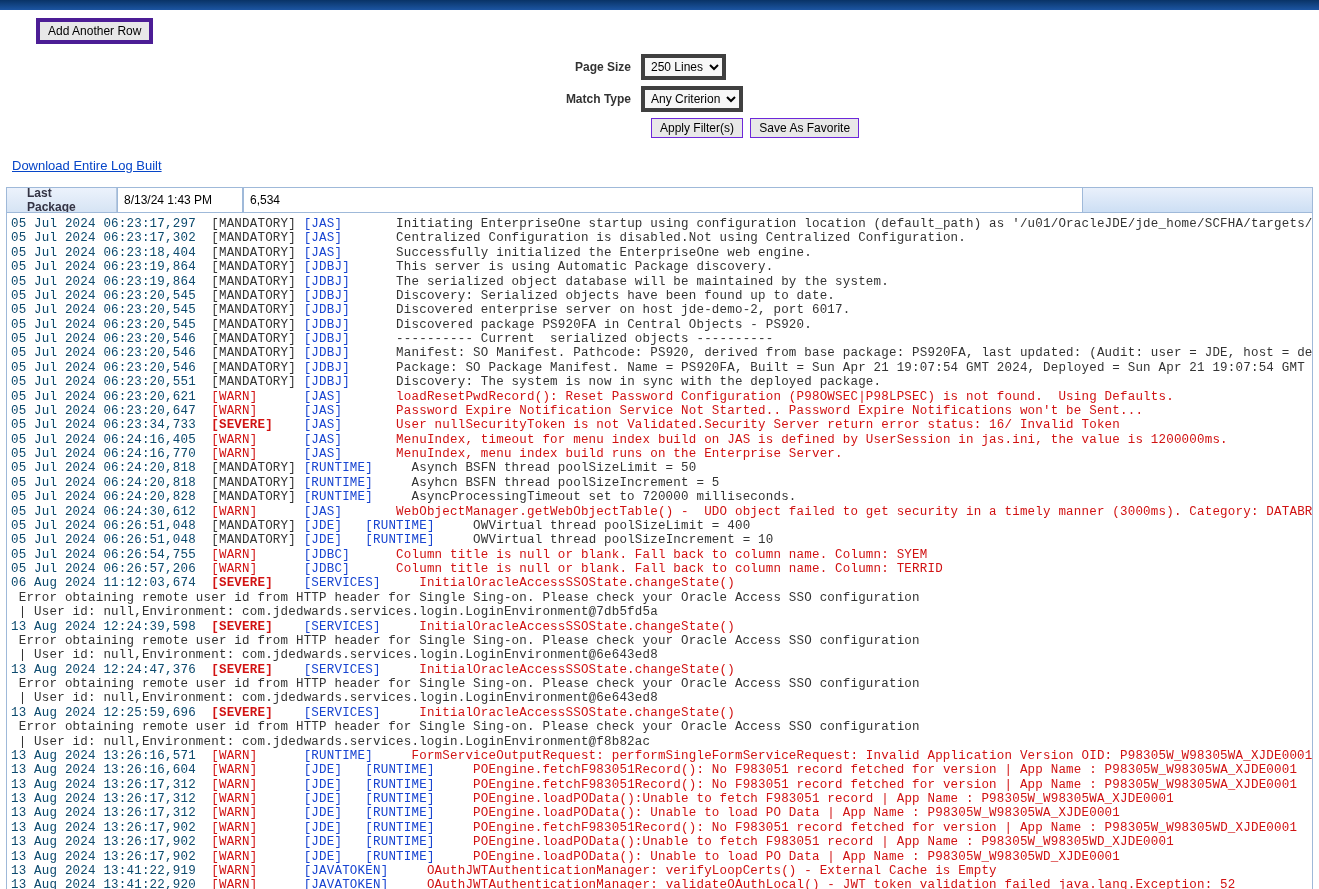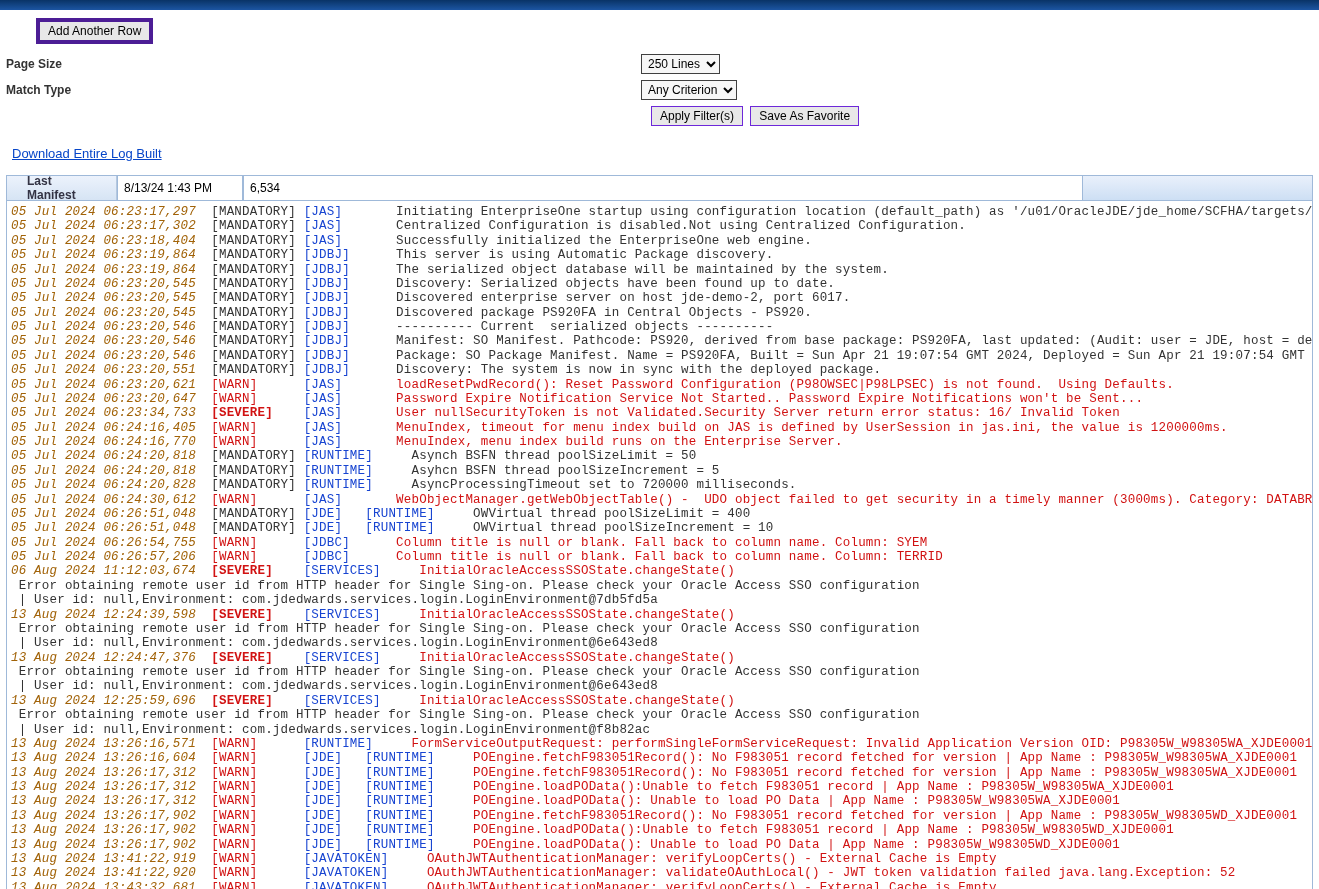--- a/index.html
+++ b/index.html
@@ -17,24 +17,24 @@
   }
   .filter-controls {
     margin-top: 10px;
     font-size: 12px;
   }
   .filter-row {
     display:flex; align-items:center; justify-content: flex-start;
     margin-bottom: 6px;
   }
   .filter-row .label {
-    width: 635px; text-align: left; padding-right: 10px; color:#333; font-weight: bold;
+    width: 635px; text-align: right; padding-right: 10px; color:#333; font-weight: bold;
   }
   select.ctrl {
-    font-size:12px; padding:1px 2px; border:1px solid #404040; background:#f7f7f7;
+    font-size:12px; padding:1px 2px; border:4px solid #404040; background:#f7f7f7;
   }
   .actions-row { padding-left: 645px; margin-top:4px; }
   .btn {
     font-size:12px; padding:2px 8px; border:1px solid #6d28d9; background:#e8e8e8; cursor:pointer;
     margin-right:4px;
   }
   .download-link { color:#0645c8; text-decoration:underline; font-size:13px; margin-left:6px; display:inline-block; margin-top:20px; cursor:pointer;}
   .meta-bar {
     margin-top: 14px;
     display:flex;
@@ -65,21 +65,21 @@
     font-family: "Courier New", monospace;
     font-size: 12.5px;
     letter-spacing:0.2px;
     white-space: pre;
     overflow-x: auto;
     line-height: 1.15;
     background:#fff;
     position:relative;
   }
   .log-line { display:block; }
-  .ts { color:#a16207;font-style:italic; }
+  .ts { color:#0c4a6e; }
   .lvl-MANDATORY { color:#333; }
   .lvl-WARN { color:#d11212; }
   .lvl-SEVERE { color:#d11212; font-weight:bold; }
   .mod { color:#1744d1; }
   .msg-default { color:#333; }
   .msg-red { color:#d11212; }
 </style>
 </head>
 <body>
 
@@ -100,20 +100,20 @@
     </div>
     <div class="actions-row">
       <button class="btn">Apply Filter(s)</button>
       <button class="btn">Save As Favorite</button>
     </div>
   </div>
 
   <a class="download-link">Download Entire Log Built</a>
 
   <div class="meta-bar">
-    <div class="meta-cell-label" style="width:110px">Last Manifest</div>
+    <div class="meta-cell-label" style="width:110px">Last Package</div>
     <input class="meta-input" value="8/13/24 1:43 PM" style="">
     <input class="meta-input" style="width: 840px;" value="6,534">
   </div>
 
   <div class="log-box" id="log-box"><div class="log-line"><span class="ts">05 Jul 2024 06:23:17,297  </span><span class="lvl-MANDATORY">[MANDATORY] </span><span class="mod">[JAS]   </span><span>    </span><span class="msg-default">Initiating EnterpriseOne startup using configuration location (default_path) as '/u01/OracleJDE/jde_home/SCFHA/targets/html_inst/config'.</span></div><div class="log-line"><span class="ts">05 Jul 2024 06:23:17,302  </span><span class="lvl-MANDATORY">[MANDATORY] </span><span class="mod">[JAS]   </span><span>    </span><span class="msg-default">Centralized Configuration is disabled.Not using Centralized Configuration.</span></div><div class="log-line"><span class="ts">05 Jul 2024 06:23:18,404  </span><span class="lvl-MANDATORY">[MANDATORY] </span><span class="mod">[JAS]   </span><span>    </span><span class="msg-default">Successfully initialized the EnterpriseOne web engine.</span></div><div class="log-line"><span class="ts">05 Jul 2024 06:23:19,864  </span><span class="lvl-MANDATORY">[MANDATORY] </span><span class="mod">[JDBJ]  </span><span>    </span><span class="msg-default">This server is using Automatic Package discovery.</span></div><div class="log-line"><span class="ts">05 Jul 2024 06:23:19,864  </span><span class="lvl-MANDATORY">[MANDATORY] </span><span class="mod">[JDBJ]  </span><span>    </span><span class="msg-default">The serialized object database will be maintained by the system.</span></div><div class="log-line"><span class="ts">05 Jul 2024 06:23:20,545  </span><span class="lvl-MANDATORY">[MANDATORY] </span><span class="mod">[JDBJ]  </span><span>    </span><span class="msg-default">Discovery: Serialized objects have been found up to date.</span></div><div class="log-line"><span class="ts">05 Jul 2024 06:23:20,545  </span><span class="lvl-MANDATORY">[MANDATORY] </span><span class="mod">[JDBJ]  </span><span>    </span><span class="msg-default">Discovered enterprise server on host jde-demo-2, port 6017.</span></div><div class="log-line"><span class="ts">05 Jul 2024 06:23:20,545  </span><span class="lvl-MANDATORY">[MANDATORY] </span><span class="mod">[JDBJ]  </span><span>    </span><span class="msg-default">Discovered package PS920FA in Central Objects - PS920.</span></div><div class="log-line"><span class="ts">05 Jul 2024 06:23:20,546  </span><span class="lvl-MANDATORY">[MANDATORY] </span><span class="mod">[JDBJ]  </span><span>    </span><span class="msg-default">---------- Current  serialized objects ----------</span></div><div class="log-line"><span class="ts">05 Jul 2024 06:23:20,546  </span><span class="lvl-MANDATORY">[MANDATORY] </span><span class="mod">[JDBJ]  </span><span>    </span><span class="msg-default">Manifest: SO Manifest. Pathcode: PS920, derived from base package: PS920FA, last updated: (Audit: user = JDE, host = denaa010c, port = 6</span></div><div class="log-line"><span class="ts">05 Jul 2024 06:23:20,546  </span><span class="lvl-MANDATORY">[MANDATORY] </span><span class="mod">[JDBJ]  </span><span>    </span><span class="msg-default">Package: SO Package Manifest. Name = PS920FA, Built = Sun Apr 21 19:07:54 GMT 2024, Deployed = Sun Apr 21 19:07:54 GMT 2024, Detected = </span></div><div class="log-line"><span class="ts">05 Jul 2024 06:23:20,551  </span><span class="lvl-MANDATORY">[MANDATORY] </span><span class="mod">[JDBJ]  </span><span>    </span><span class="msg-default">Discovery: The system is now in sync with the deployed package.</span></div><div class="log-line"><span class="ts">05 Jul 2024 06:23:20,621  </span><span class="lvl-WARN">[WARN]      </span><span class="mod">[JAS]   </span><span>    </span><span class="msg-red">loadResetPwdRecord(): Reset Password Configuration (P98OWSEC|P98LPSEC) is not found.  Using Defaults.</span></div><div class="log-line"><span class="ts">05 Jul 2024 06:23:20,647  </span><span class="lvl-WARN">[WARN]      </span><span class="mod">[JAS]   </span><span>    </span><span class="msg-red">Password Expire Notification Service Not Started.. Password Expire Notifications won't be Sent...</span></div><div class="log-line"><span class="ts">05 Jul 2024 06:23:34,733  </span><span class="lvl-SEVERE">[SEVERE]    </span><span class="mod">[JAS]   </span><span>    </span><span class="msg-red">User nullSecurityToken is not Validated.Security Server return error status: 16/ Invalid Token</span></div><div class="log-line"><span class="ts">05 Jul 2024 06:24:16,405  </span><span class="lvl-WARN">[WARN]      </span><span class="mod">[JAS]   </span><span>    </span><span class="msg-red">MenuIndex, timeout for menu index build on JAS is defined by UserSession in jas.ini, the value is 1200000ms.</span></div><div class="log-line"><span class="ts">05 Jul 2024 06:24:16,770  </span><span class="lvl-WARN">[WARN]      </span><span class="mod">[JAS]   </span><span>    </span><span class="msg-red">MenuIndex, menu index build runs on the Enterprise Server.</span></div><div class="log-line"><span class="ts">05 Jul 2024 06:24:20,818  </span><span class="lvl-MANDATORY">[MANDATORY] </span><span class="mod">[RUNTIME] </span><span>    </span><span class="msg-default">Asynch BSFN thread poolSizeLimit = 50</span></div><div class="log-line"><span class="ts">05 Jul 2024 06:24:20,818  </span><span class="lvl-MANDATORY">[MANDATORY] </span><span class="mod">[RUNTIME] </span><span>    </span><span class="msg-default">Asyhcn BSFN thread poolSizeIncrement = 5</span></div><div class="log-line"><span class="ts">05 Jul 2024 06:24:20,828  </span><span class="lvl-MANDATORY">[MANDATORY] </span><span class="mod">[RUNTIME] </span><span>    </span><span class="msg-default">AsyncProcessingTimeout set to 720000 milliseconds.</span></div><div class="log-line"><span class="ts">05 Jul 2024 06:24:30,612  </span><span class="lvl-WARN">[WARN]      </span><span class="mod">[JAS]   </span><span>    </span><span class="msg-red">WebObjectManager.getWebObjectTable() -  UDO object failed to get security in a timely manner (3000ms). Category: DATABROWSE, App: DATABROWSE,</span></div><div class="log-line"><span class="ts">05 Jul 2024 06:26:51,048  </span><span class="lvl-MANDATORY">[MANDATORY] </span><span class="mod">[JDE]   </span><span class="mod">[RUNTIME] </span><span>    </span><span class="msg-default">OWVirtual thread poolSizeLimit = 400</span></div><div class="log-line"><span class="ts">05 Jul 2024 06:26:51,048  </span><span class="lvl-MANDATORY">[MANDATORY] </span><span class="mod">[JDE]   </span><span class="mod">[RUNTIME] </span><span>    </span><span class="msg-default">OWVirtual thread poolSizeIncrement = 10</span></div><div class="log-line"><span class="ts">05 Jul 2024 06:26:54,755  </span><span class="lvl-WARN">[WARN]      </span><span class="mod">[JDBC]  </span><span>    </span><span class="msg-red">Column title is null or blank. Fall back to column name. Column: SYEM</span></div><div class="log-line"><span class="ts">05 Jul 2024 06:26:57,206  </span><span class="lvl-WARN">[WARN]      </span><span class="mod">[JDBC]  </span><span>    </span><span class="msg-red">Column title is null or blank. Fall back to column name. Column: TERRID</span></div><div class="log-line"><span class="ts">06 Aug 2024 11:12:03,674  </span><span class="lvl-SEVERE">[SEVERE]    </span><span class="mod">[SERVICES] </span><span>    </span><span class="msg-red">InitialOracleAccessSSOState.changeState()</span></div><div class="log-line"><span class="msg-default"> Error obtaining remote user id from HTTP header for Single Sing-on. Please check your Oracle Access SSO configuration</span></div><div class="log-line"><span class="msg-default"> | User id: null,Environment: com.jdedwards.services.login.LoginEnvironment@7db5fd5a</span></div><div class="log-line"><span class="ts">13 Aug 2024 12:24:39,598  </span><span class="lvl-SEVERE">[SEVERE]    </span><span class="mod">[SERVICES] </span><span>    </span><span class="msg-red">InitialOracleAccessSSOState.changeState()</span></div><div class="log-line"><span class="msg-default"> Error obtaining remote user id from HTTP header for Single Sing-on. Please check your Oracle Access SSO configuration</span></div><div class="log-line"><span class="msg-default"> | User id: null,Environment: com.jdedwards.services.login.LoginEnvironment@6e643ed8</span></div><div class="log-line"><span class="ts">13 Aug 2024 12:24:47,376  </span><span class="lvl-SEVERE">[SEVERE]    </span><span class="mod">[SERVICES] </span><span>    </span><span class="msg-red">InitialOracleAccessSSOState.changeState()</span></div><div class="log-line"><span class="msg-default"> Error obtaining remote user id from HTTP header for Single Sing-on. Please check your Oracle Access SSO configuration</span></div><div class="log-line"><span class="msg-default"> | User id: null,Environment: com.jdedwards.services.login.LoginEnvironment@6e643ed8</span></div><div class="log-line"><span class="ts">13 Aug 2024 12:25:59,696  </span><span class="lvl-SEVERE">[SEVERE]    </span><span class="mod">[SERVICES] </span><span>    </span><span class="msg-red">InitialOracleAccessSSOState.changeState()</span></div><div class="log-line"><span class="msg-default"> Error obtaining remote user id from HTTP header for Single Sing-on. Please check your Oracle Access SSO configuration</span></div><div class="log-line"><span class="msg-default"> | User id: null,Environment: com.jdedwards.services.login.LoginEnvironment@f8b82ac</span></div><div class="log-line"><span class="ts">13 Aug 2024 13:26:16,571  </span><span class="lvl-WARN">[WARN]      </span><span class="mod">[RUNTIME] </span><span>    </span><span class="msg-red">FormServiceOutputRequest: performSingleFormServiceRequest: Invalid Application Version OID: P98305W_W98305WA_XJDE0001 Version: XJDE0001</span></div><div class="log-line"><span class="ts">13 Aug 2024 13:26:16,604  </span><span class="lvl-WARN">[WARN]      </span><span class="mod">[JDE]   </span><span class="mod">[RUNTIME] </span><span>    </span><span class="msg-red">POEngine.fetchF983051Record(): No F983051 record fetched for version | App Name : P98305W_W98305WA_XJDE0001</span></div><div class="log-line"><span class="ts">13 Aug 2024 13:26:17,312  </span><span class="lvl-WARN">[WARN]      </span><span class="mod">[JDE]   </span><span class="mod">[RUNTIME] </span><span>    </span><span class="msg-red">POEngine.fetchF983051Record(): No F983051 record fetched for version | App Name : P98305W_W98305WA_XJDE0001</span></div><div class="log-line"><span class="ts">13 Aug 2024 13:26:17,312  </span><span class="lvl-WARN">[WARN]      </span><span class="mod">[JDE]   </span><span class="mod">[RUNTIME] </span><span>    </span><span class="msg-red">POEngine.loadPOData():Unable to fetch F983051 record | App Name : P98305W_W98305WA_XJDE0001</span></div><div class="log-line"><span class="ts">13 Aug 2024 13:26:17,312  </span><span class="lvl-WARN">[WARN]      </span><span class="mod">[JDE]   </span><span class="mod">[RUNTIME] </span><span>    </span><span class="msg-red">POEngine.loadPOData(): Unable to load PO Data | App Name : P98305W_W98305WA_XJDE0001</span></div><div class="log-line"><span class="ts">13 Aug 2024 13:26:17,902  </span><span class="lvl-WARN">[WARN]      </span><span class="mod">[JDE]   </span><span class="mod">[RUNTIME] </span><span>    </span><span class="msg-red">POEngine.fetchF983051Record(): No F983051 record fetched for version | App Name : P98305W_W98305WD_XJDE0001</span></div><div class="log-line"><span class="ts">13 Aug 2024 13:26:17,902  </span><span class="lvl-WARN">[WARN]      </span><span class="mod">[JDE]   </span><span class="mod">[RUNTIME] </span><span>    </span><span class="msg-red">POEngine.loadPOData():Unable to fetch F983051 record | App Name : P98305W_W98305WD_XJDE0001</span></div><div class="log-line"><span class="ts">13 Aug 2024 13:26:17,902  </span><span class="lvl-WARN">[WARN]      </span><span class="mod">[JDE]   </span><span class="mod">[RUNTIME] </span><span>    </span><span class="msg-red">POEngine.loadPOData(): Unable to load PO Data | App Name : P98305W_W98305WD_XJDE0001</span></div><div class="log-line"><span class="ts">13 Aug 2024 13:41:22,919  </span><span class="lvl-WARN">[WARN]      </span><span class="mod">[JAVATOKEN] </span><span>    </span><span class="msg-red">OAuthJWTAuthenticationManager: verifyLoopCerts() - External Cache is Empty</span></div><div class="log-line"><span class="ts">13 Aug 2024 13:41:22,920  </span><span class="lvl-WARN">[WARN]      </span><span class="mod">[JAVATOKEN] </span><span>    </span><span class="msg-red">OAuthJWTAuthenticationManager: validateOAuthLocal() - JWT token validation failed java.lang.Exception: 52</span></div><div class="log-line"><span class="ts">13 Aug 2024 13:43:32,681  </span><span class="lvl-WARN">[WARN]      </span><span class="mod">[JAVATOKEN] </span><span>    </span><span class="msg-red">OAuthJWTAuthenticationManager: verifyLoopCerts() - External Cache is Empty</span></div></div>
 
 </div>
 
 </body></html>

